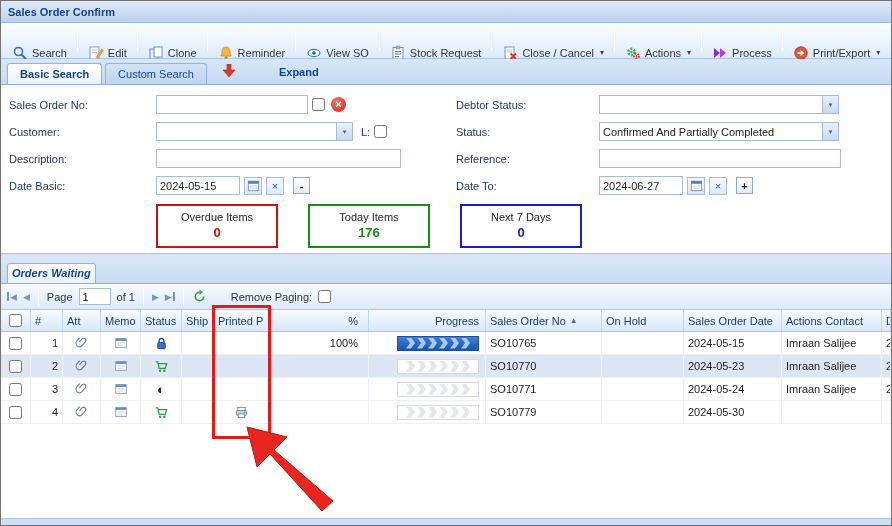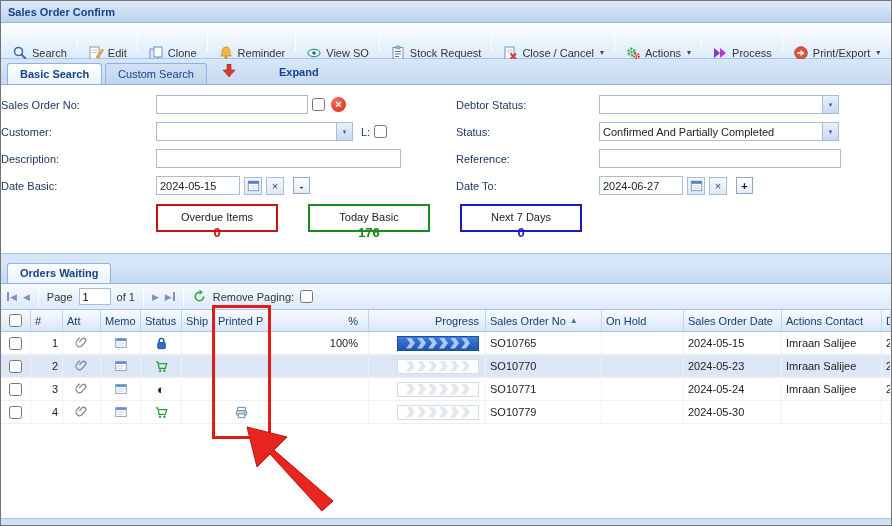--- a/index.html
+++ b/index.html
@@ -15,43 +15,43 @@
   .caret{font-size:8px;color:#444;margin-left:2px;}
   .ticon{width:16px;height:16px;display:inline-flex;}
 
   .tabstrip{height:26px;flex:0 0 26px;background:linear-gradient(#d8e7f8,#c6daf2);border-bottom:1px solid #8db2e3;display:flex;align-items:flex-end;padding:3px 6px 0;gap:3px;}
   .tab{padding:4px 12px 4px;border:1px solid #8db2e3;border-bottom:none;border-radius:3px 3px 0 0;background:linear-gradient(#d2e2f6,#bed4ef);color:#15428b;cursor:pointer;display:flex;align-items:center;gap:5px;}
   .tab.active{background:linear-gradient(#ffffff,#e9f2fc);font-weight:bold;}
   .tab.flat{border:none;background:transparent;font-weight:bold;border-radius:0;gap:41px;}
 
   .form-area{background:#fff;flex:0 0 168px;padding-top:6px;}
   .frow{display:flex;align-items:center;height:27px;}
-  .flabel{width:155px;color:#1f3864;}
+  .flabel{width:155px;padding-left:8px;color:#1f3864;}
   .rlabel{width:143px;color:#1f3864;}
   .fgroup{width:300px;display:flex;align-items:center;gap:4px;}
   .fgroup2{display:flex;align-items:center;gap:4px;}
   input.txt{height:19px;border:1px solid #a9bcd5;padding:0 3px;font:inherit;color:#222;background:#fff;}
   .combo{display:flex;align-items:center;}
   .combo input.txt{border-right:none;}
   .trigger{width:17px;height:19px;border:1px solid #a9bcd5;background:linear-gradient(#e8f1fc,#c6daf2);display:flex;align-items:center;justify-content:center;color:#3a62a0;font-size:7px;cursor:pointer;}
   input.cb{width:13px;height:13px;cursor:pointer;}
   .redx{width:15px;height:15px;border-radius:50%;background:radial-gradient(circle at 35% 30%,#f2705e,#d62617);color:#fff;display:flex;align-items:center;justify-content:center;font-weight:bold;font-size:11px;line-height:1;margin-left:2px;cursor:pointer;}
   .mini-btn{width:18px;height:18px;border:1px solid #a9bcd5;background:linear-gradient(#f5f9fe,#dde9f7);display:flex;align-items:center;justify-content:center;cursor:pointer;color:#30507c;}
   .adj-btn{width:17px;height:17px;border:1px solid #8fa8c8;background:linear-gradient(#fff,#e2ecf8);display:flex;align-items:center;justify-content:center;font-weight:bold;margin-left:5px;cursor:pointer;color:#222;}
 
   .summary-row{display:flex;gap:30px;margin:5px 0 0 155px;}
-  .sumbox{width:122px;height:28px;border:2px solid;text-align:center;padding-top:5px;background:#fff;cursor:pointer;}
+  .sumbox{width:122px;height:44px;border:2px solid;text-align:center;padding-top:5px;background:#fff;cursor:pointer;}
   .sumbox .sval{font-weight:bold;font-size:13px;margin-top:2px;}
   .sum-red{border-color:#cc1111;}.sum-red .sval{color:#cc1111;}
   .sum-green{border-color:#1d8a1d;}.sum-green .sval{color:#1d8a1d;}
   .sum-blue{border-color:#1c1ccd;}.sum-blue .sval{color:#1c1ccd;}
 
   .gap-band{height:7px;flex:0 0 7px;background:#d7e5f6;border-top:1px solid #a9c4e3;}
   .orders-strip{height:24px;flex:0 0 24px;background:linear-gradient(#d8e7f8,#c6daf2);border-bottom:1px solid #8db2e3;display:flex;align-items:flex-end;padding:2px 6px 0;}
-  .orders-strip .tab{padding:3px 12px 4px;}
+  .orders-strip .tab{padding:3px 4px 4px;font-style:italic;}
 
   .paging{height:26px;flex:0 0 26px;background:linear-gradient(#f6fafe,#dceafa);border-bottom:1px solid #a9c4e3;display:flex;align-items:center;padding:0 6px;gap:6px;color:#333;}
   .nav{color:#7d94b5;display:flex;align-items:center;cursor:pointer;font-size:9px;gap:1px;}
   .nav .bar{display:inline-block;width:2px;height:9px;background:currentColor;}
   .pginput{width:32px;height:17px;border:1px solid #a9bcd5;padding:0 3px;font:inherit;}
   .psep{width:1px;height:18px;background:#bccfe6;border-right:1px solid #fff;margin:0 2px;}
 
   .grid{flex:1 1 auto;display:flex;flex-direction:column;background:#fff;overflow:hidden;}
   .ghead{display:flex;height:22px;flex:0 0 22px;background:linear-gradient(#f7fbff,#d9e7f8);border-bottom:1px solid #aac6e3;color:#1c3a6b;}
   .gcell{display:flex;align-items:center;padding:0 4px;border-right:1px solid #c3d5ea;overflow:hidden;white-space:nowrap;}
@@ -306,21 +306,21 @@
         <span class="adj-btn">+</span>
       </span>
     </div>
 
     <div class="summary-row">
       <div class="sumbox sum-red">
         <div class="slabel">Overdue Items</div>
         <div class="sval">0</div>
       </div>
       <div class="sumbox sum-green">
-        <div class="slabel">Today Basic</div>
+        <div class="slabel">Today Items</div>
         <div class="sval">176</div>
       </div>
       <div class="sumbox sum-blue">
         <div class="slabel">Next 7 Days</div>
         <div class="sval">0</div>
       </div>
     </div>
   </div>
 
   <div class="gap-band"></div>
@@ -351,21 +351,21 @@
         <span>▶</span>
         <i class="bar"></i>
       </span>
     <span class="psep"></span>
     <span class="gicon" style="cursor:pointer">
         <svg viewBox="0 0 16 16" width="15" height="15">
           <path d="M12.5 8 A4.5 4.5 0 1 1 8 3.5" fill="none" stroke="#35a43a" stroke-width="1.8"></path>
           <polygon points="8,0.5 8,6.5 11.5,3.5" fill="#35a43a"></polygon>
         </svg>
       </span>
-    <span style="margin-left:0">Remove Paging:</span>
+    <span style="margin-left:18px">Remove Paging:</span>
     <input type="checkbox" class="cb" style="">
   </div>
 
   <div class="grid">
 
     <div class="ghead">
       <div class="gcell w-sel c">
           <input type="checkbox" class="cb" style="">
         </div>
       <div class="gcell w-num">

